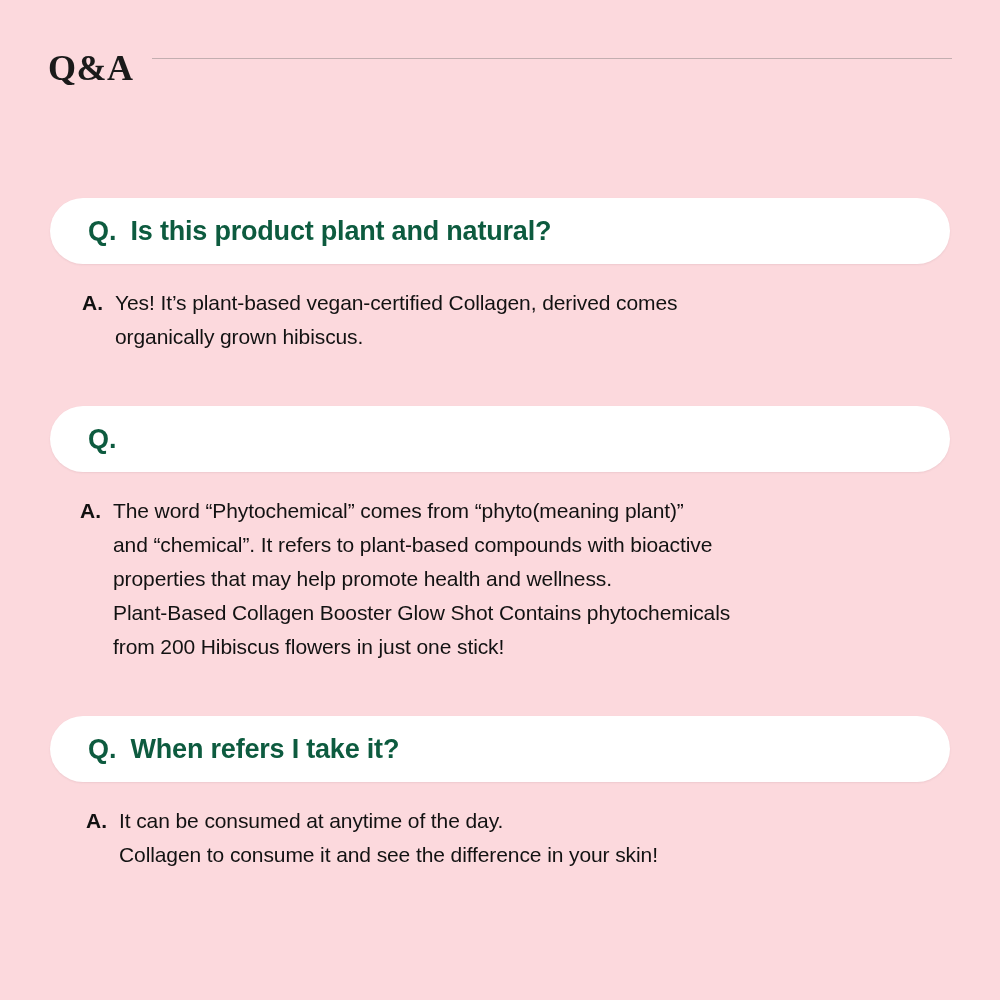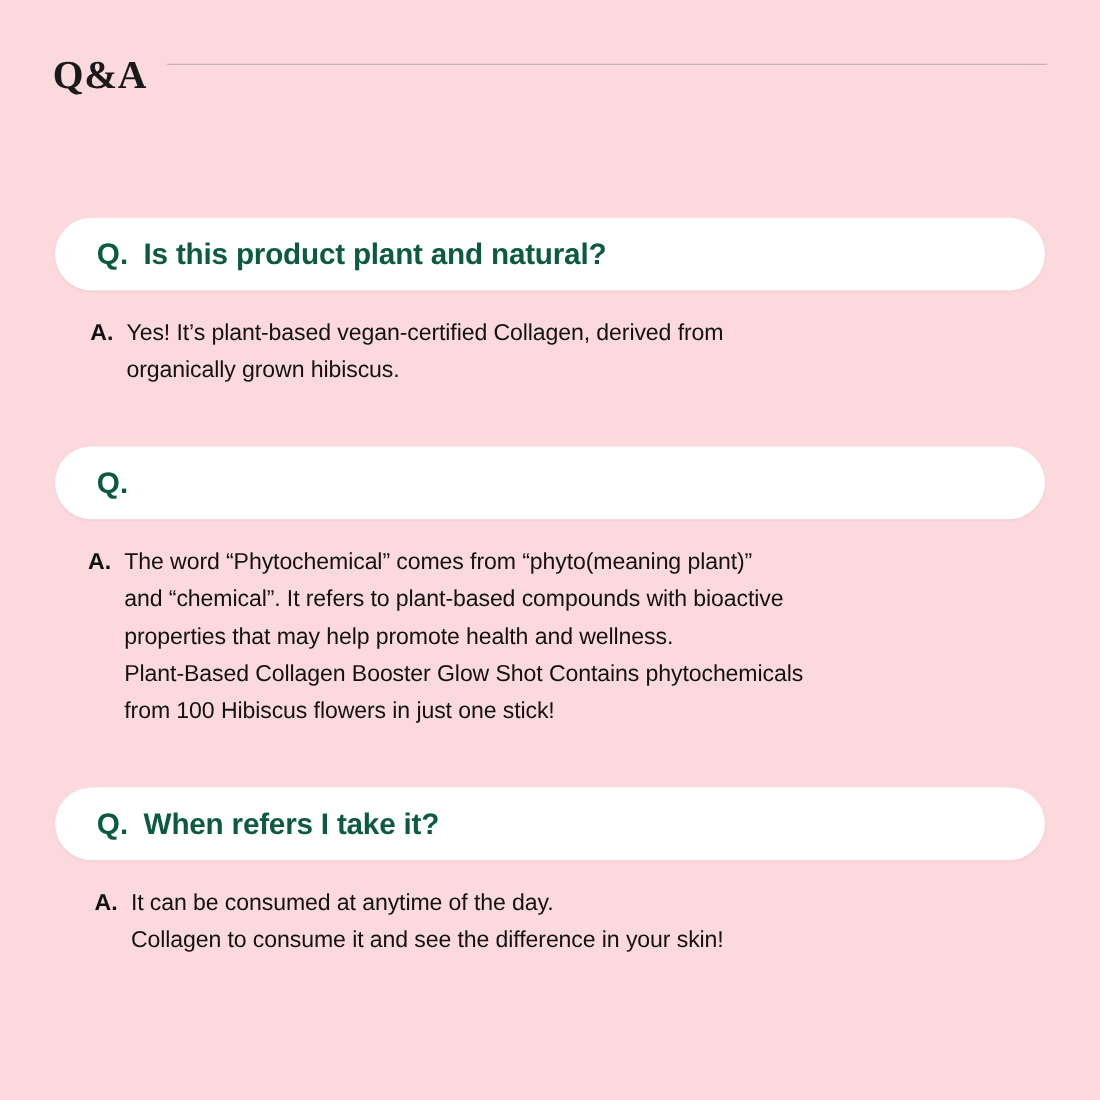--- a/index.html
+++ b/index.html
@@ -125,36 +125,36 @@
 
   <div class="qa-list">
 
     <div class="qa-item item-1">
       <div class="question-pill">
         <span class="q-mark">Q.</span>
         <span class="q-text">Is this product plant and natural?</span>
       </div>
       <div class="answer">
         <span class="a-mark">A.</span>
-        <span class="a-text">Yes! It’s plant-based vegan-certified Collagen, derived from
+        <span class="a-text">Yes! It’s plant-based vegan-certified Collagen, derived comes
 organically grown hibiscus.</span>
       </div>
     </div>
 
     <div class="qa-item item-2">
       <div class="question-pill">
         <span class="q-mark">Q.</span>
       </div>
       <div class="answer">
         <span class="a-mark">A.</span>
         <span class="a-text">The word “Phytochemical” comes from “phyto(meaning plant)”
 and “chemical”. It refers to plant-based compounds with bioactive
 properties that may help promote health and wellness.
 Plant-Based Collagen Booster Glow Shot Contains phytochemicals
-from 100 Hibiscus flowers in just one stick!</span>
+from 200 Hibiscus flowers in just one stick!</span>
       </div>
     </div>
 
     <div class="qa-item item-3">
       <div class="question-pill">
         <span class="q-mark">Q.</span>
         <span class="q-text">When refers I take it?</span>
       </div>
       <div class="answer">
         <span class="a-mark">A.</span>

